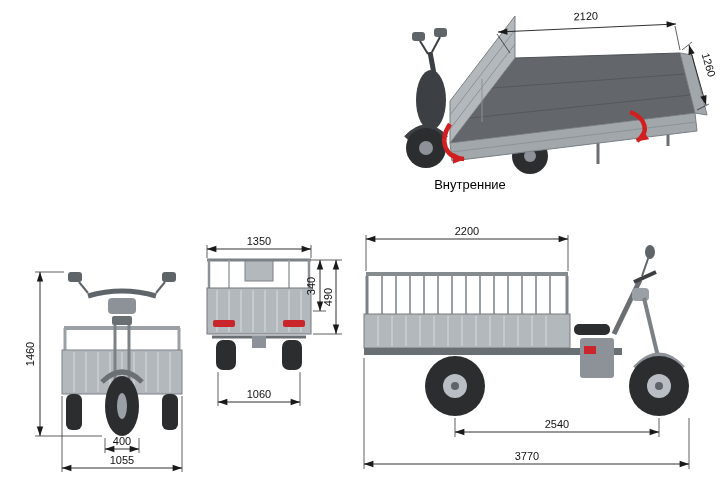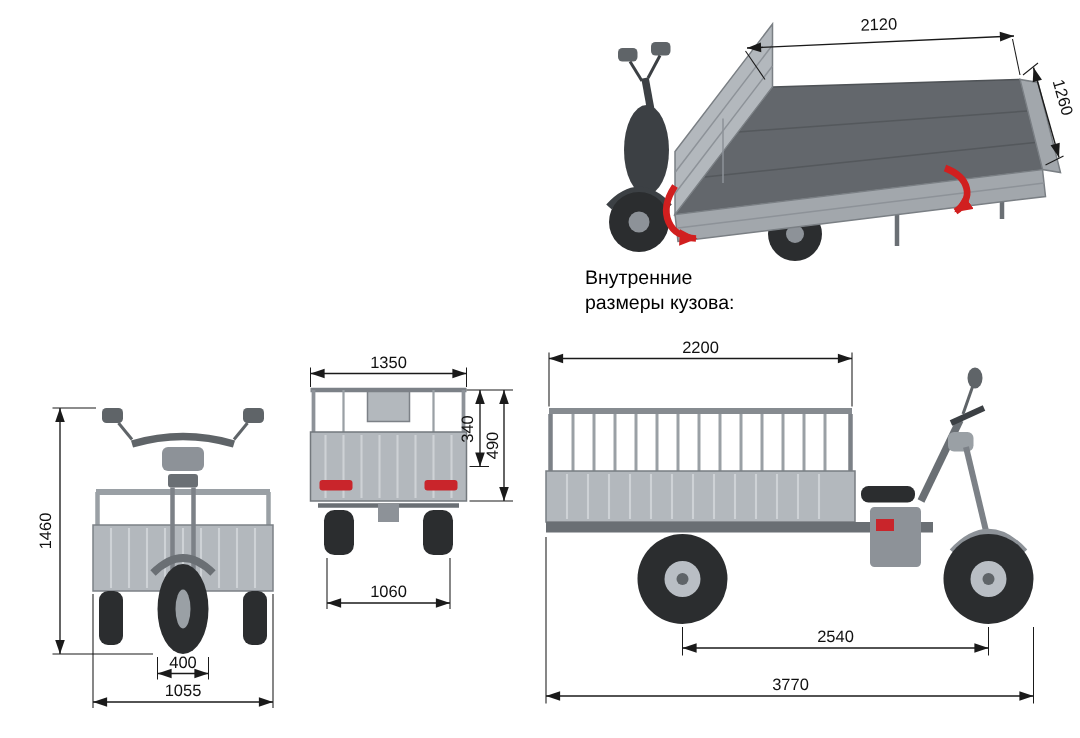--- a/index.html
+++ b/index.html
@@ -5,21 +5,21 @@
   html,body{margin:0;padding:0;background:#fff;}
   #canvas{position:relative;width:720px;height:492px;background:#ffffff;overflow:hidden;
           font-family:"Liberation Sans",sans-serif;}
   .abs{position:absolute;}
   .dim-line{stroke:#1a1a1a;stroke-width:0.9;fill:none;}
   .ext{stroke:#1a1a1a;stroke-width:0.7;fill:none;}
   .dim-text{font:11px "Liberation Sans",sans-serif;fill:#111;text-anchor:middle;}
   .slat{stroke:#ced2d6;stroke-width:1.4;}
   .plank{stroke:#54585c;stroke-width:1;}
   .mesh{stroke:#8d9298;stroke-width:1;}
-  .caption{font:13px/17px "Liberation Sans",sans-serif;color:#000;}
+  .caption{font:13px/17px "Liberation Sans",sans-serif;color:#000;text-align:center;}
 </style>
 </head>
 <body>
 
 <div id="canvas">
 
   <svg class="abs" style="left:380px;top:8px;" width="340" height="170" viewBox="0 0 340 170">
     <defs>
       <marker id="arrP" markerWidth="11" markerHeight="8" refX="10.2" refY="4" orient="auto-start-reverse" markerUnits="userSpaceOnUse">
         <path d="M0.8,0.8 L10.2,4 L0.8,7.2 Z" fill="#1a1a1a"></path>
@@ -76,21 +76,20 @@
     <g>
       <line x1="302" y1="42" x2="312" y2="34" class="ext"></line>
       <line x1="317" y1="102" x2="329" y2="96" class="ext"></line>
       <line x1="309" y1="37" x2="326" y2="97" class="dim-line" marker-start="url(#arrP)" marker-end="url(#arrP)"></line>
       <text x="325" y="58" class="dim-text" transform="rotate(74 325 58)">1260</text>
     </g>
   </svg>
 
   <div class="abs caption" style="left:390px;top:176px;width:160px;">
     <div>Внутренние</div>
-    <div>размеры кузова:</div>
   </div>
 
   <svg class="abs" style="left:22px;top:248px;" width="170" height="230" viewBox="0 0 170 230">
     <defs>
       <marker id="arrF" markerWidth="11" markerHeight="8" refX="10.2" refY="4" orient="auto-start-reverse" markerUnits="userSpaceOnUse">
         <path d="M0.8,0.8 L10.2,4 L0.8,7.2 Z" fill="#1a1a1a"></path>
       </marker>
     </defs>
 
     <g>

